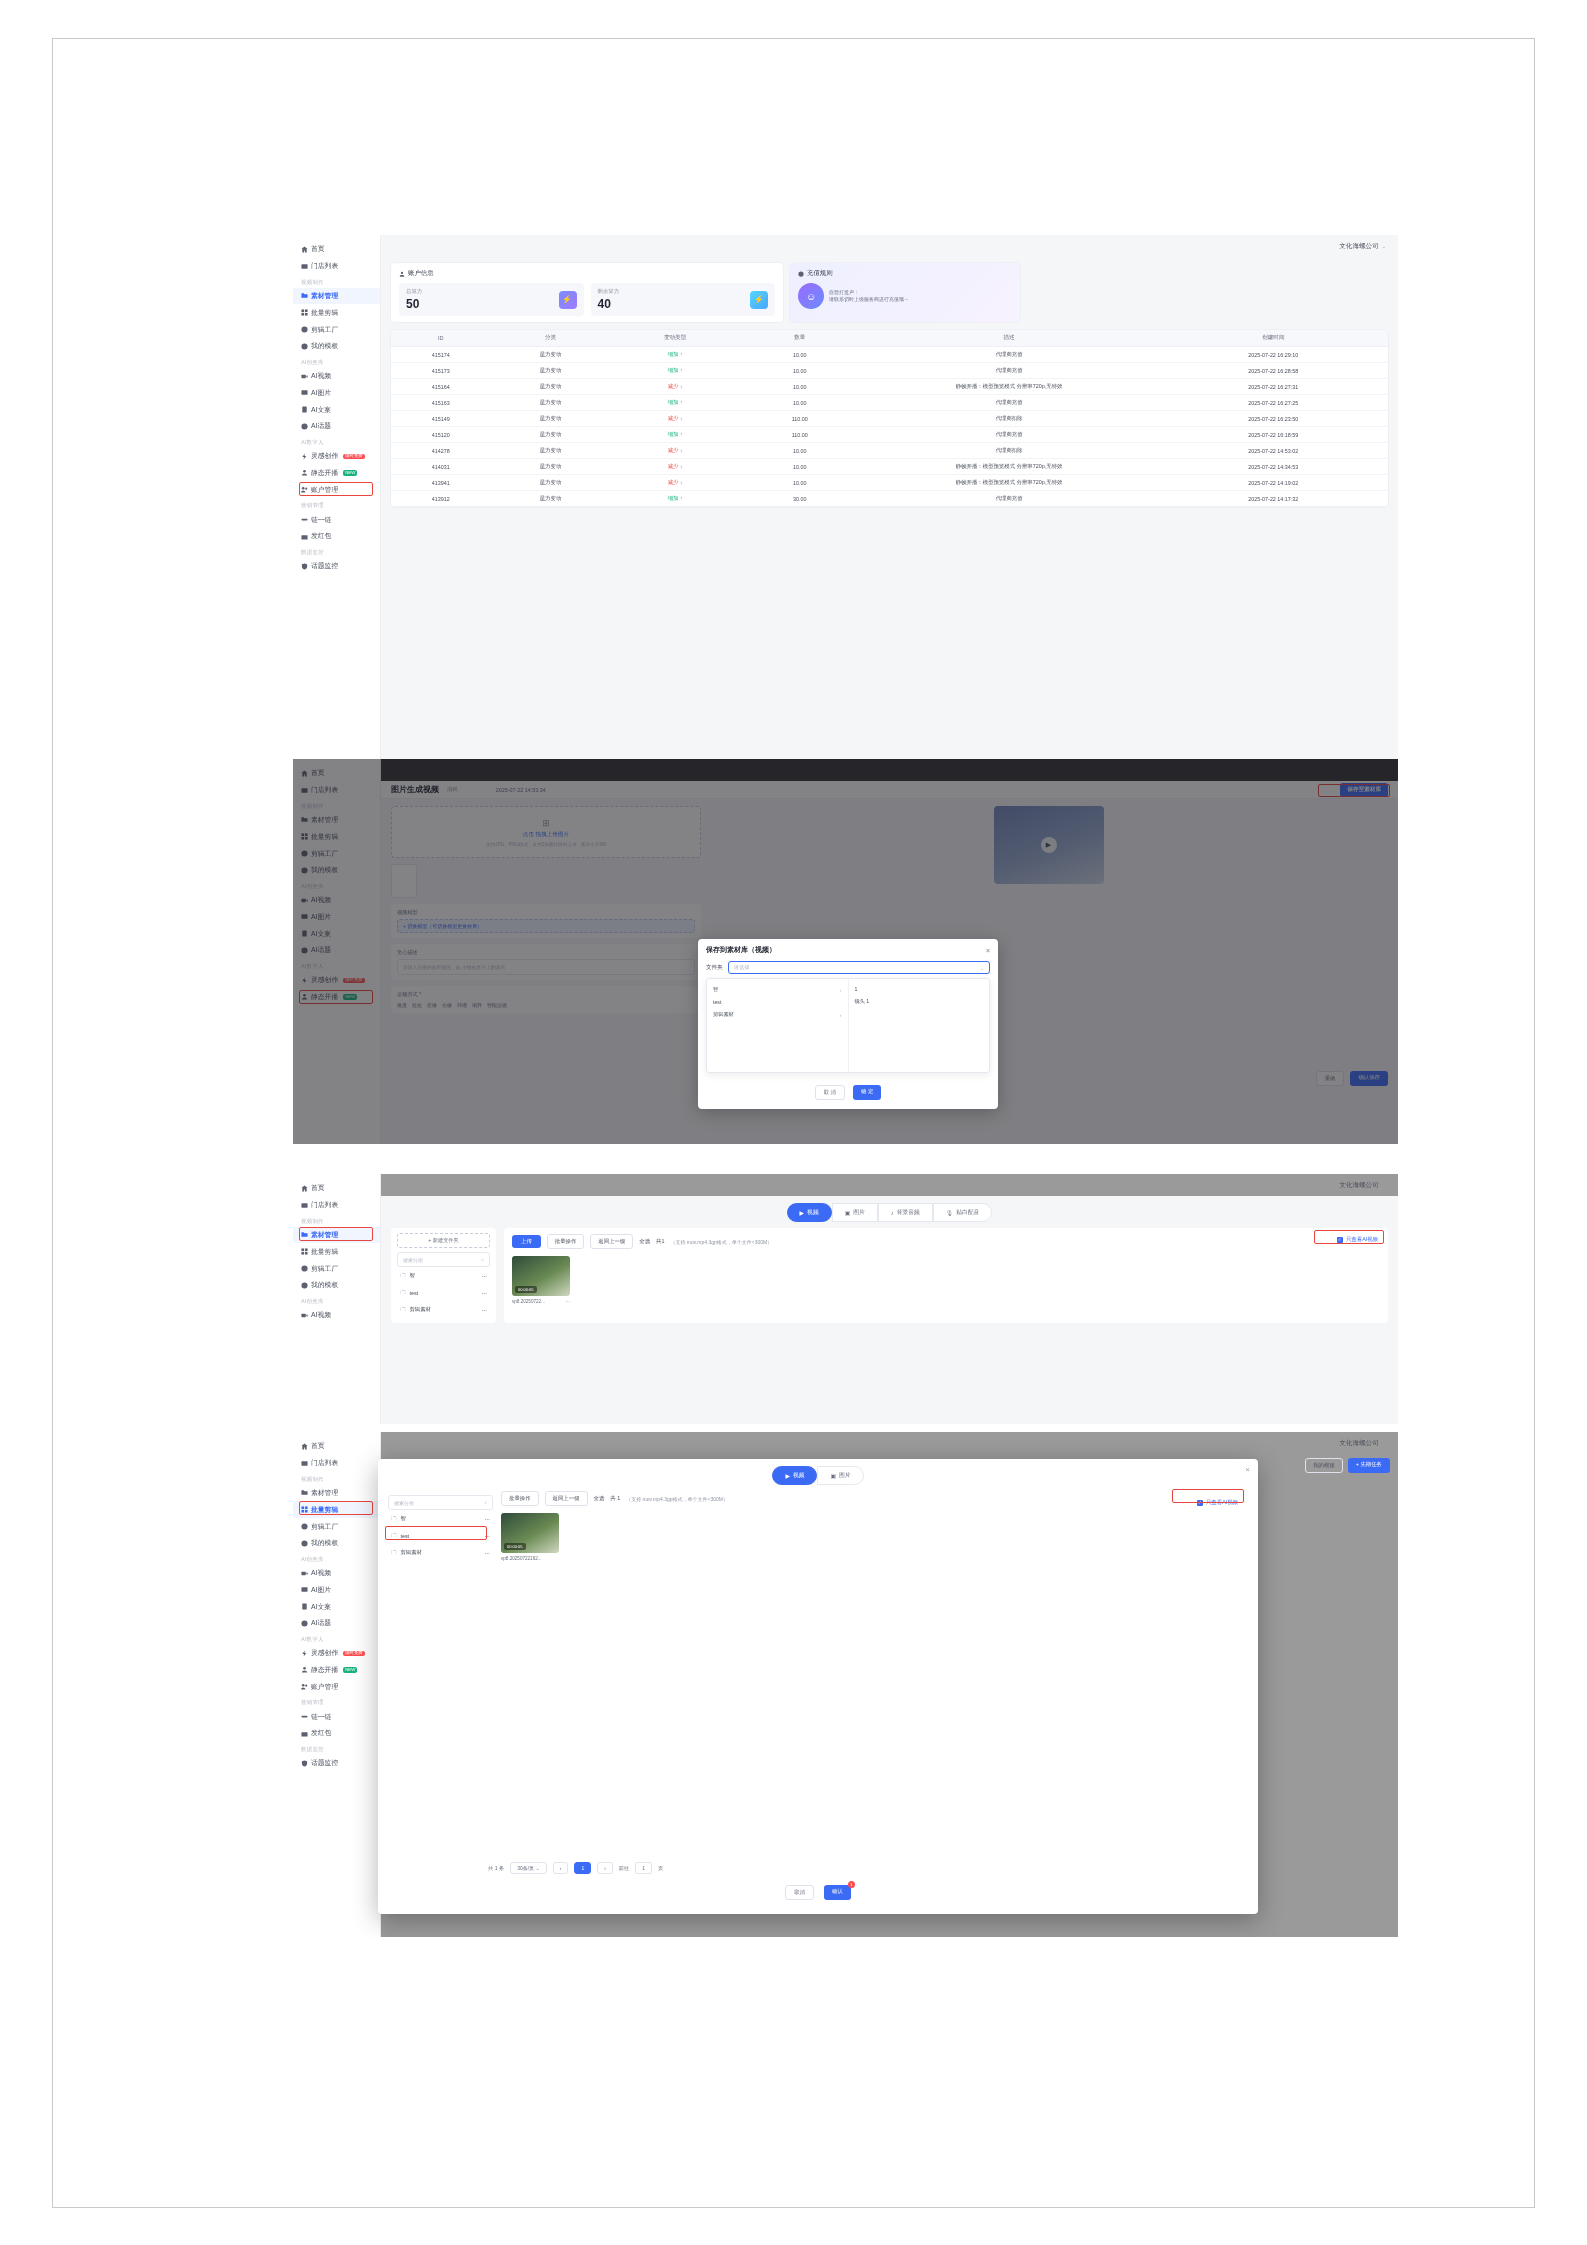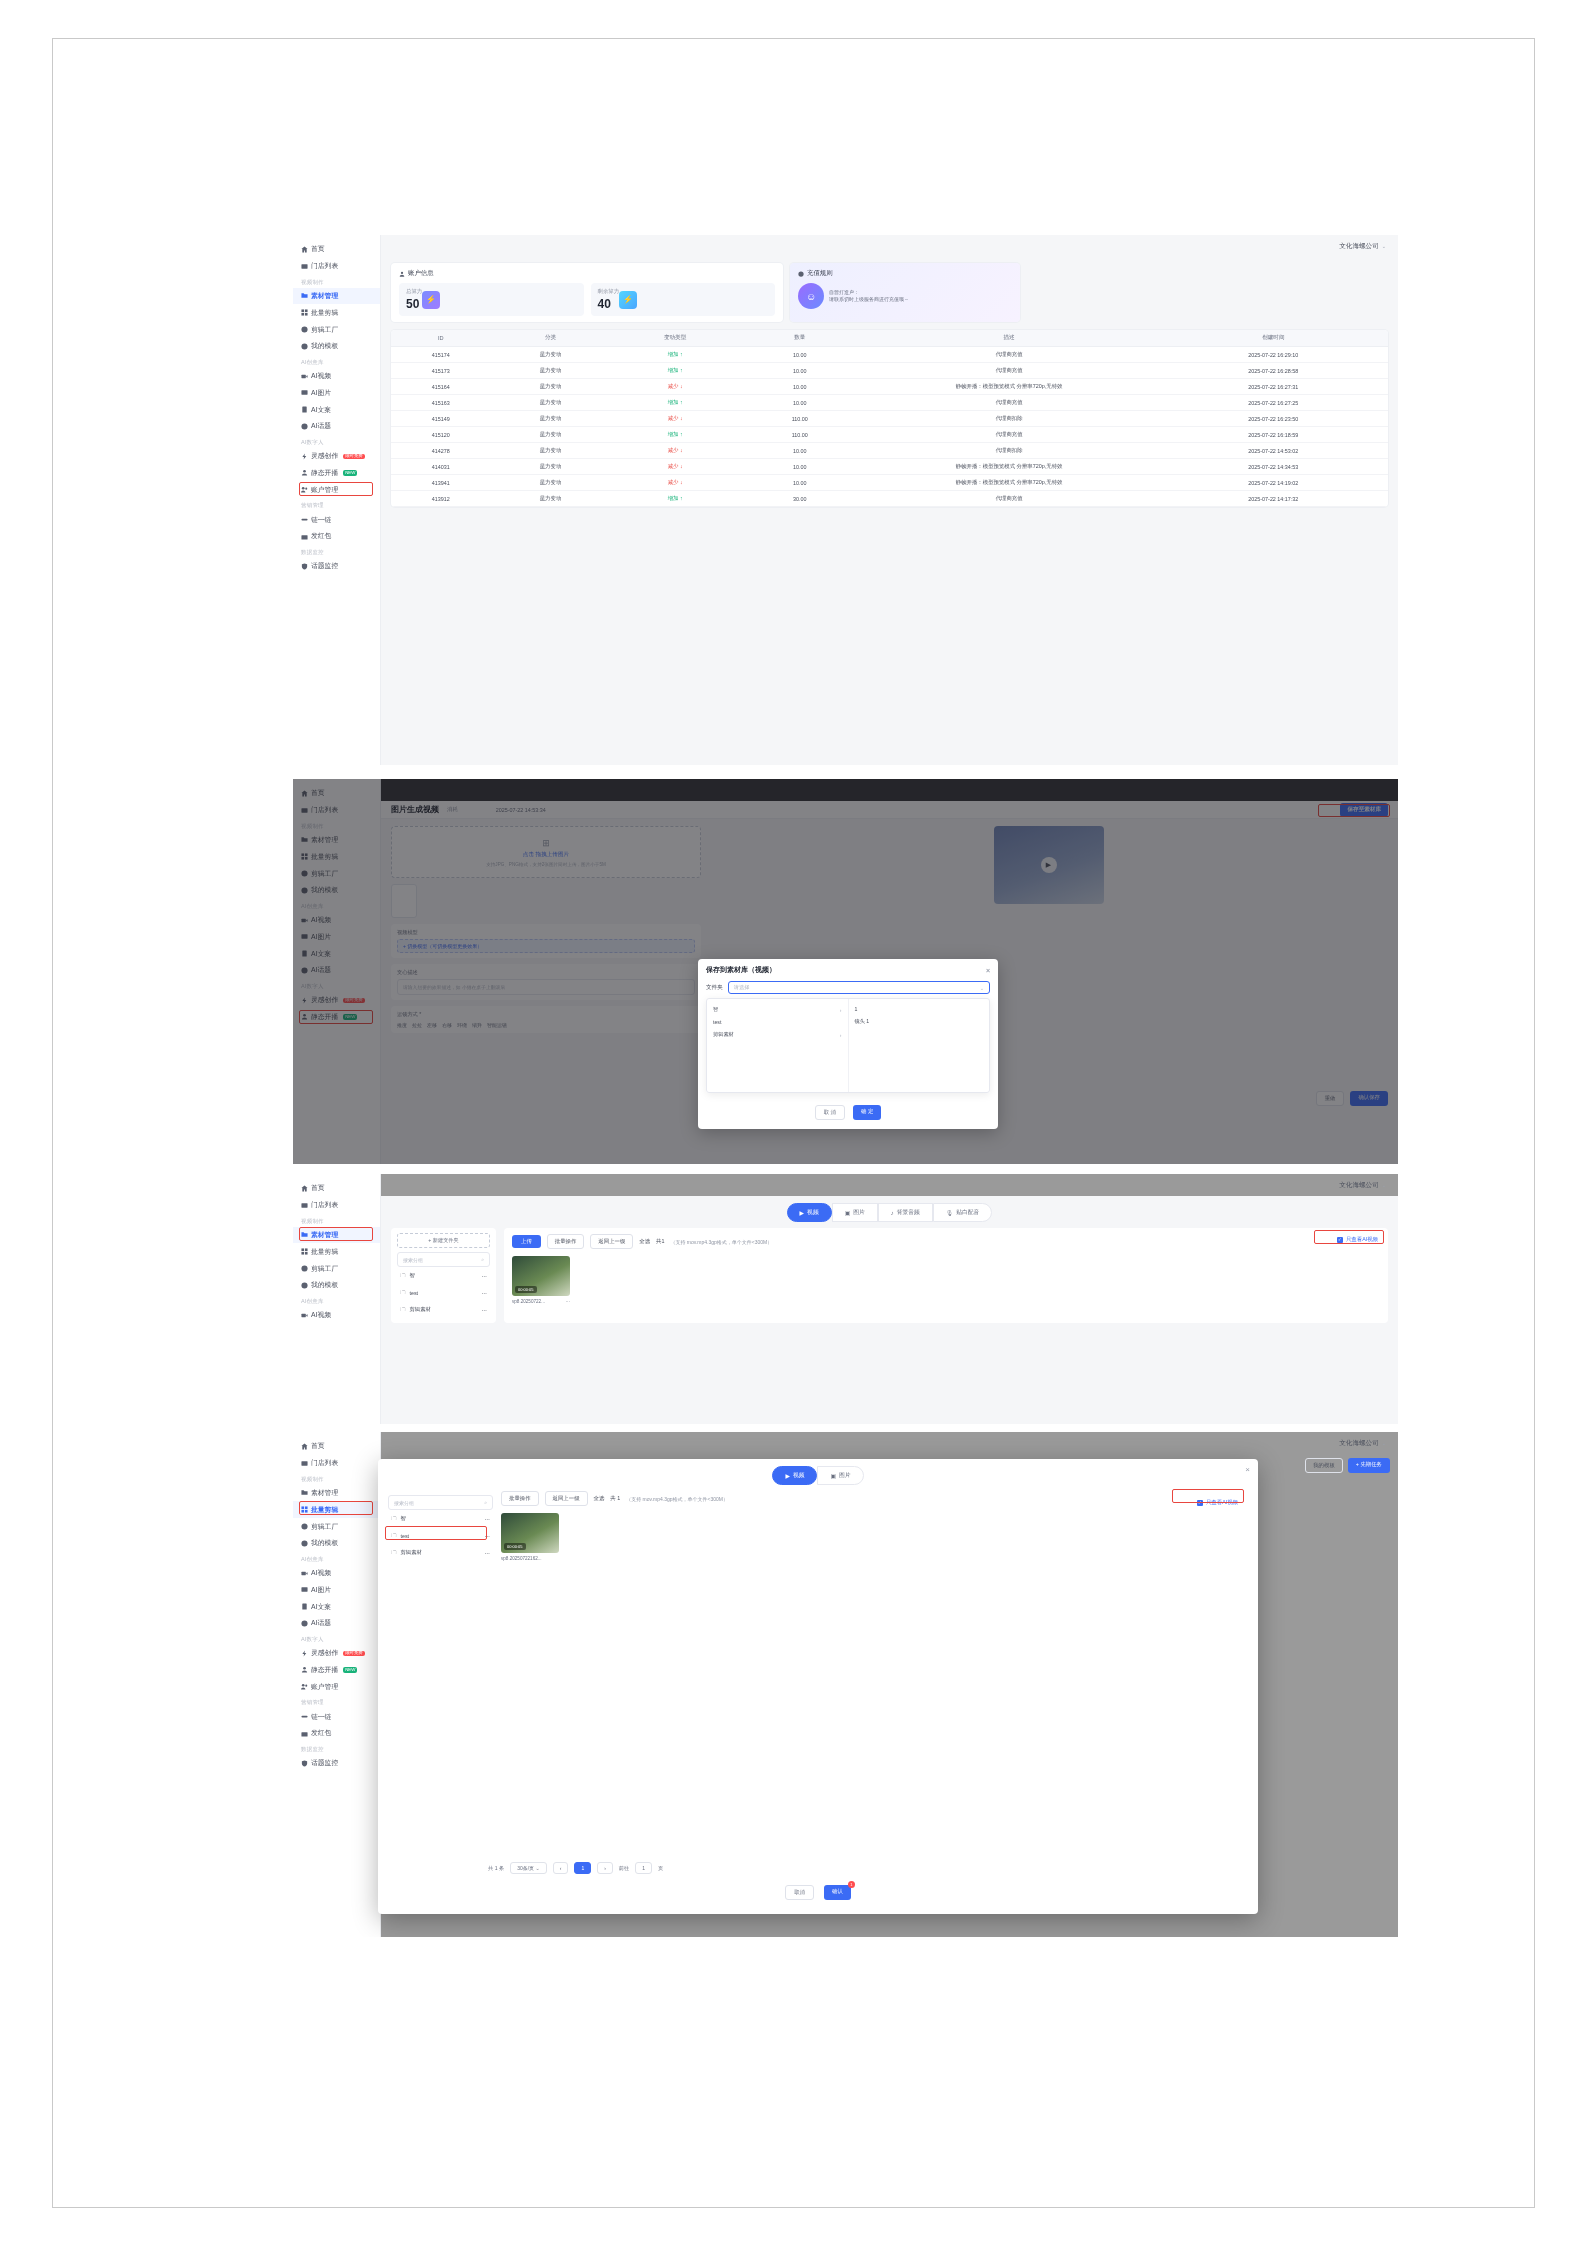--- a/index.html
+++ b/index.html
@@ -18,21 +18,21 @@
     border: 1px solid #c9c9c9;
     background: #fff;
   }
   
   .shot {
     position: absolute;
     background: #eceef2;
     overflow: hidden;
   }
   .shot1 { left: 240px; top: 196px; width: 1105px; height: 530px; background:#f5f6f8; }
-  .shot2 { left: 240px; top: 740px; width: 1105px; height: 385px; background:#2f2f33; }
+  .shot2 { left: 240px; top: 720px; width: 1105px; height: 385px; background:#2f2f33; }
   .shot3 { left: 240px; top: 1135px; width: 1105px; height: 250px; background:#9a9a9a; }
   .shot4 { left: 240px; top: 1393px; width: 1105px; height: 505px; background:#9a9a9a; }
 
   
   .sidebar {
     position: absolute; left: 0; top: 0; width: 88px; height: 100%;
     background: #fff; border-right: 1px solid #eceef2;
     padding-top: 6px;
   }
   .sb-group {
@@ -72,21 +72,21 @@
   }
   .card-title { font-size:6.4px; color:#3a4050; display:flex; align-items:center; gap:3px; margin-bottom:5px;}
   .card-title .dot { width:6px;height:6px; display:inline-block; color:#5b6170;}
   .card-title .dot svg{width:6px;height:6px;display:block;}
   .c1 { width:392px; }
   .c2 { width:352px; }
   .c3 { width:230px; background:linear-gradient(135deg,#eef0ff,#f7f2ff); }
   .power-row { display:flex; gap:7px; }
   .power-box {
     flex:1; background:#f5f7fb; border-radius:4px; padding:5px 7px;
-    display:flex; align-items:center; 
+    display:flex; align-items:center; justify-content:space-between;
   }
   .power-label { font-size:5.4px; color:#8e94a2; }
   .power-val { font-size:12px; font-weight:bold; color:#1f2430; margin-top:2px; }
   .power-ic {
     width:18px;height:18px;border-radius:4px;
     background:linear-gradient(135deg,#7b8cff,#9f7bff);
     display:flex;align-items:center;justify-content:center;color:#fff;font-size:8px;
   }
   .power-ic.green { background:linear-gradient(135deg,#55d6ff,#48a5ff); }
   .badge-right {

